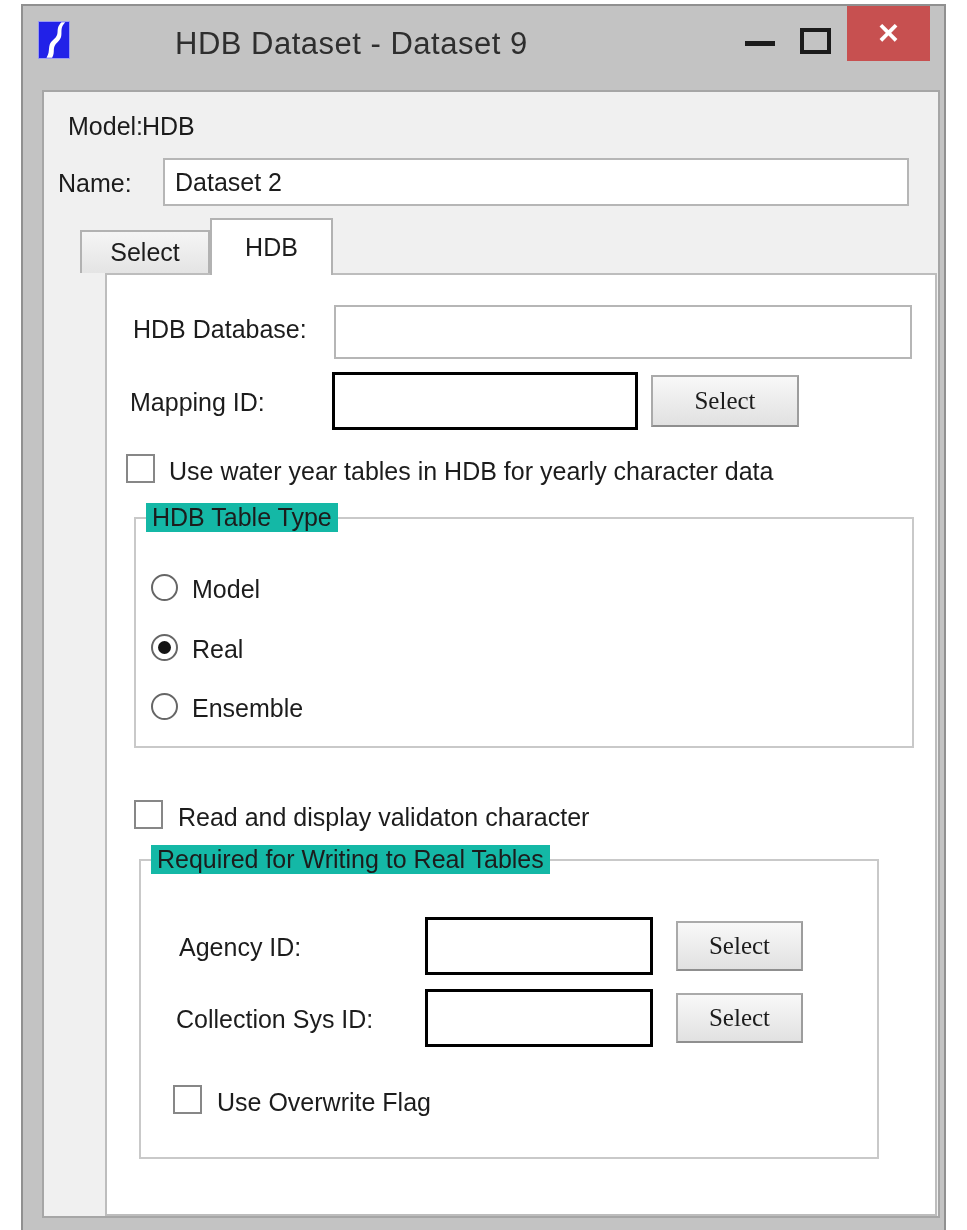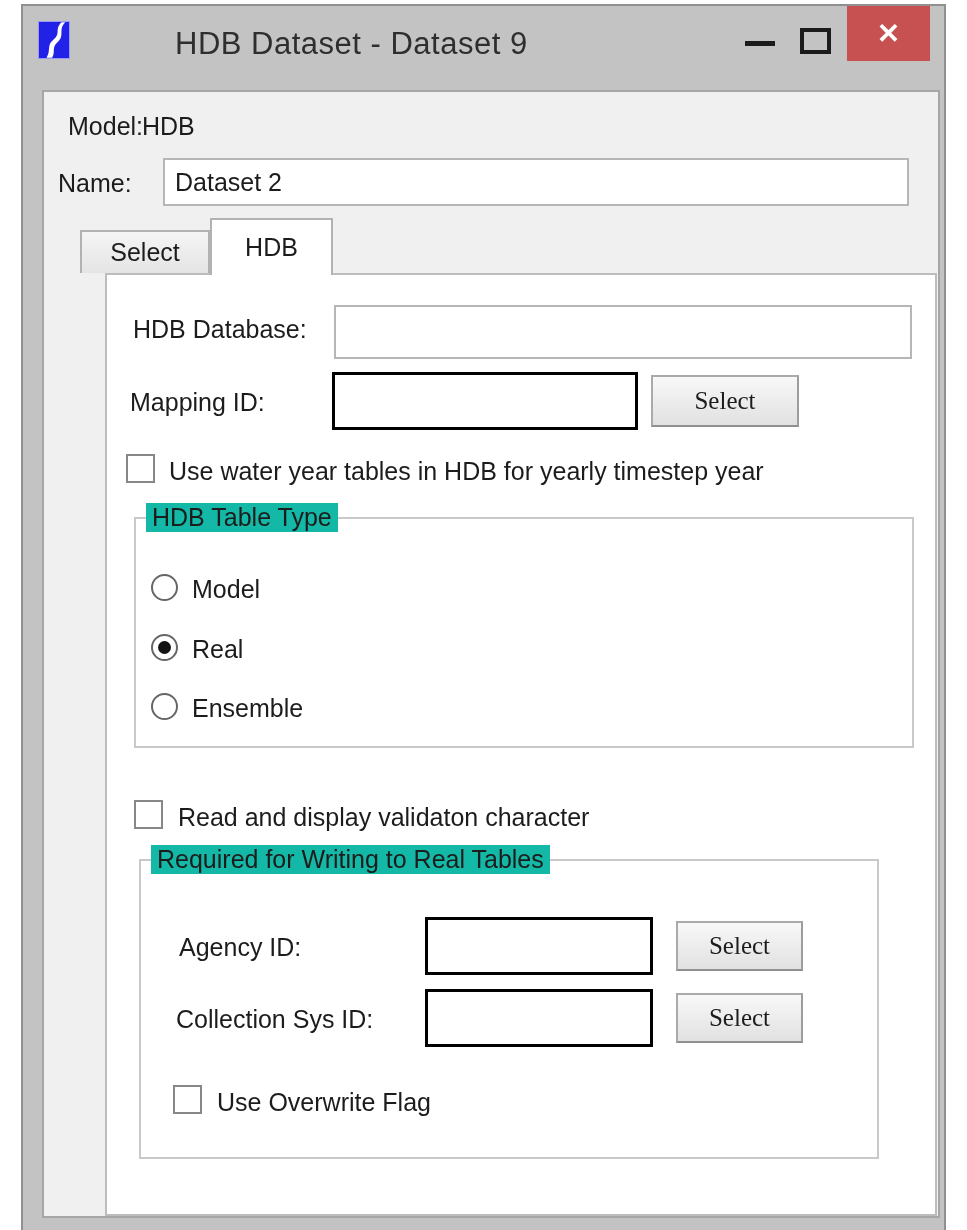--- a/index.html
+++ b/index.html
@@ -182,21 +182,21 @@
     <div class="tab-panel">
 
       <div class="lbl pos" style="left:26px; top:40px;">HDB Database:</div>
       <input class="txt pos" style="left: 227px; top: 30px; width: 578px; height: 54px;" value="">
 
       <div class="lbl pos" style="left:23px; top:113px;">Mapping ID:</div>
       <input class="txt txt-black pos" style="left: 225px; top: 97px; width: 306px; height: 58px;" value="">
       <button class="push-btn" style="left:544px; top:100px; width:148px; height:52px;">Select</button>
 
       <div class="checkbox" style="left:19px; top:179px;"></div>
-      <div class="lbl pos" style="left:62px; top:182px;">Use water year tables in HDB for yearly timestep year</div>
+      <div class="lbl pos" style="left:62px; top:182px;">Use water year tables in HDB for yearly character data</div>
 
       <div class="groupbox" style="left:27px; top:242px; width:780px; height:231px;">
         <div class="group-legend">HDB Table Type</div>
 
         <div class="radio" style="left:15px; top:55px;"></div>
         <div class="lbl pos" style="left:56px; top:56px;">Model</div>
 
         <div class="radio on" style="left:15px; top:115px;"></div>
         <div class="lbl pos" style="left:56px; top:116px;">Real</div>
 

